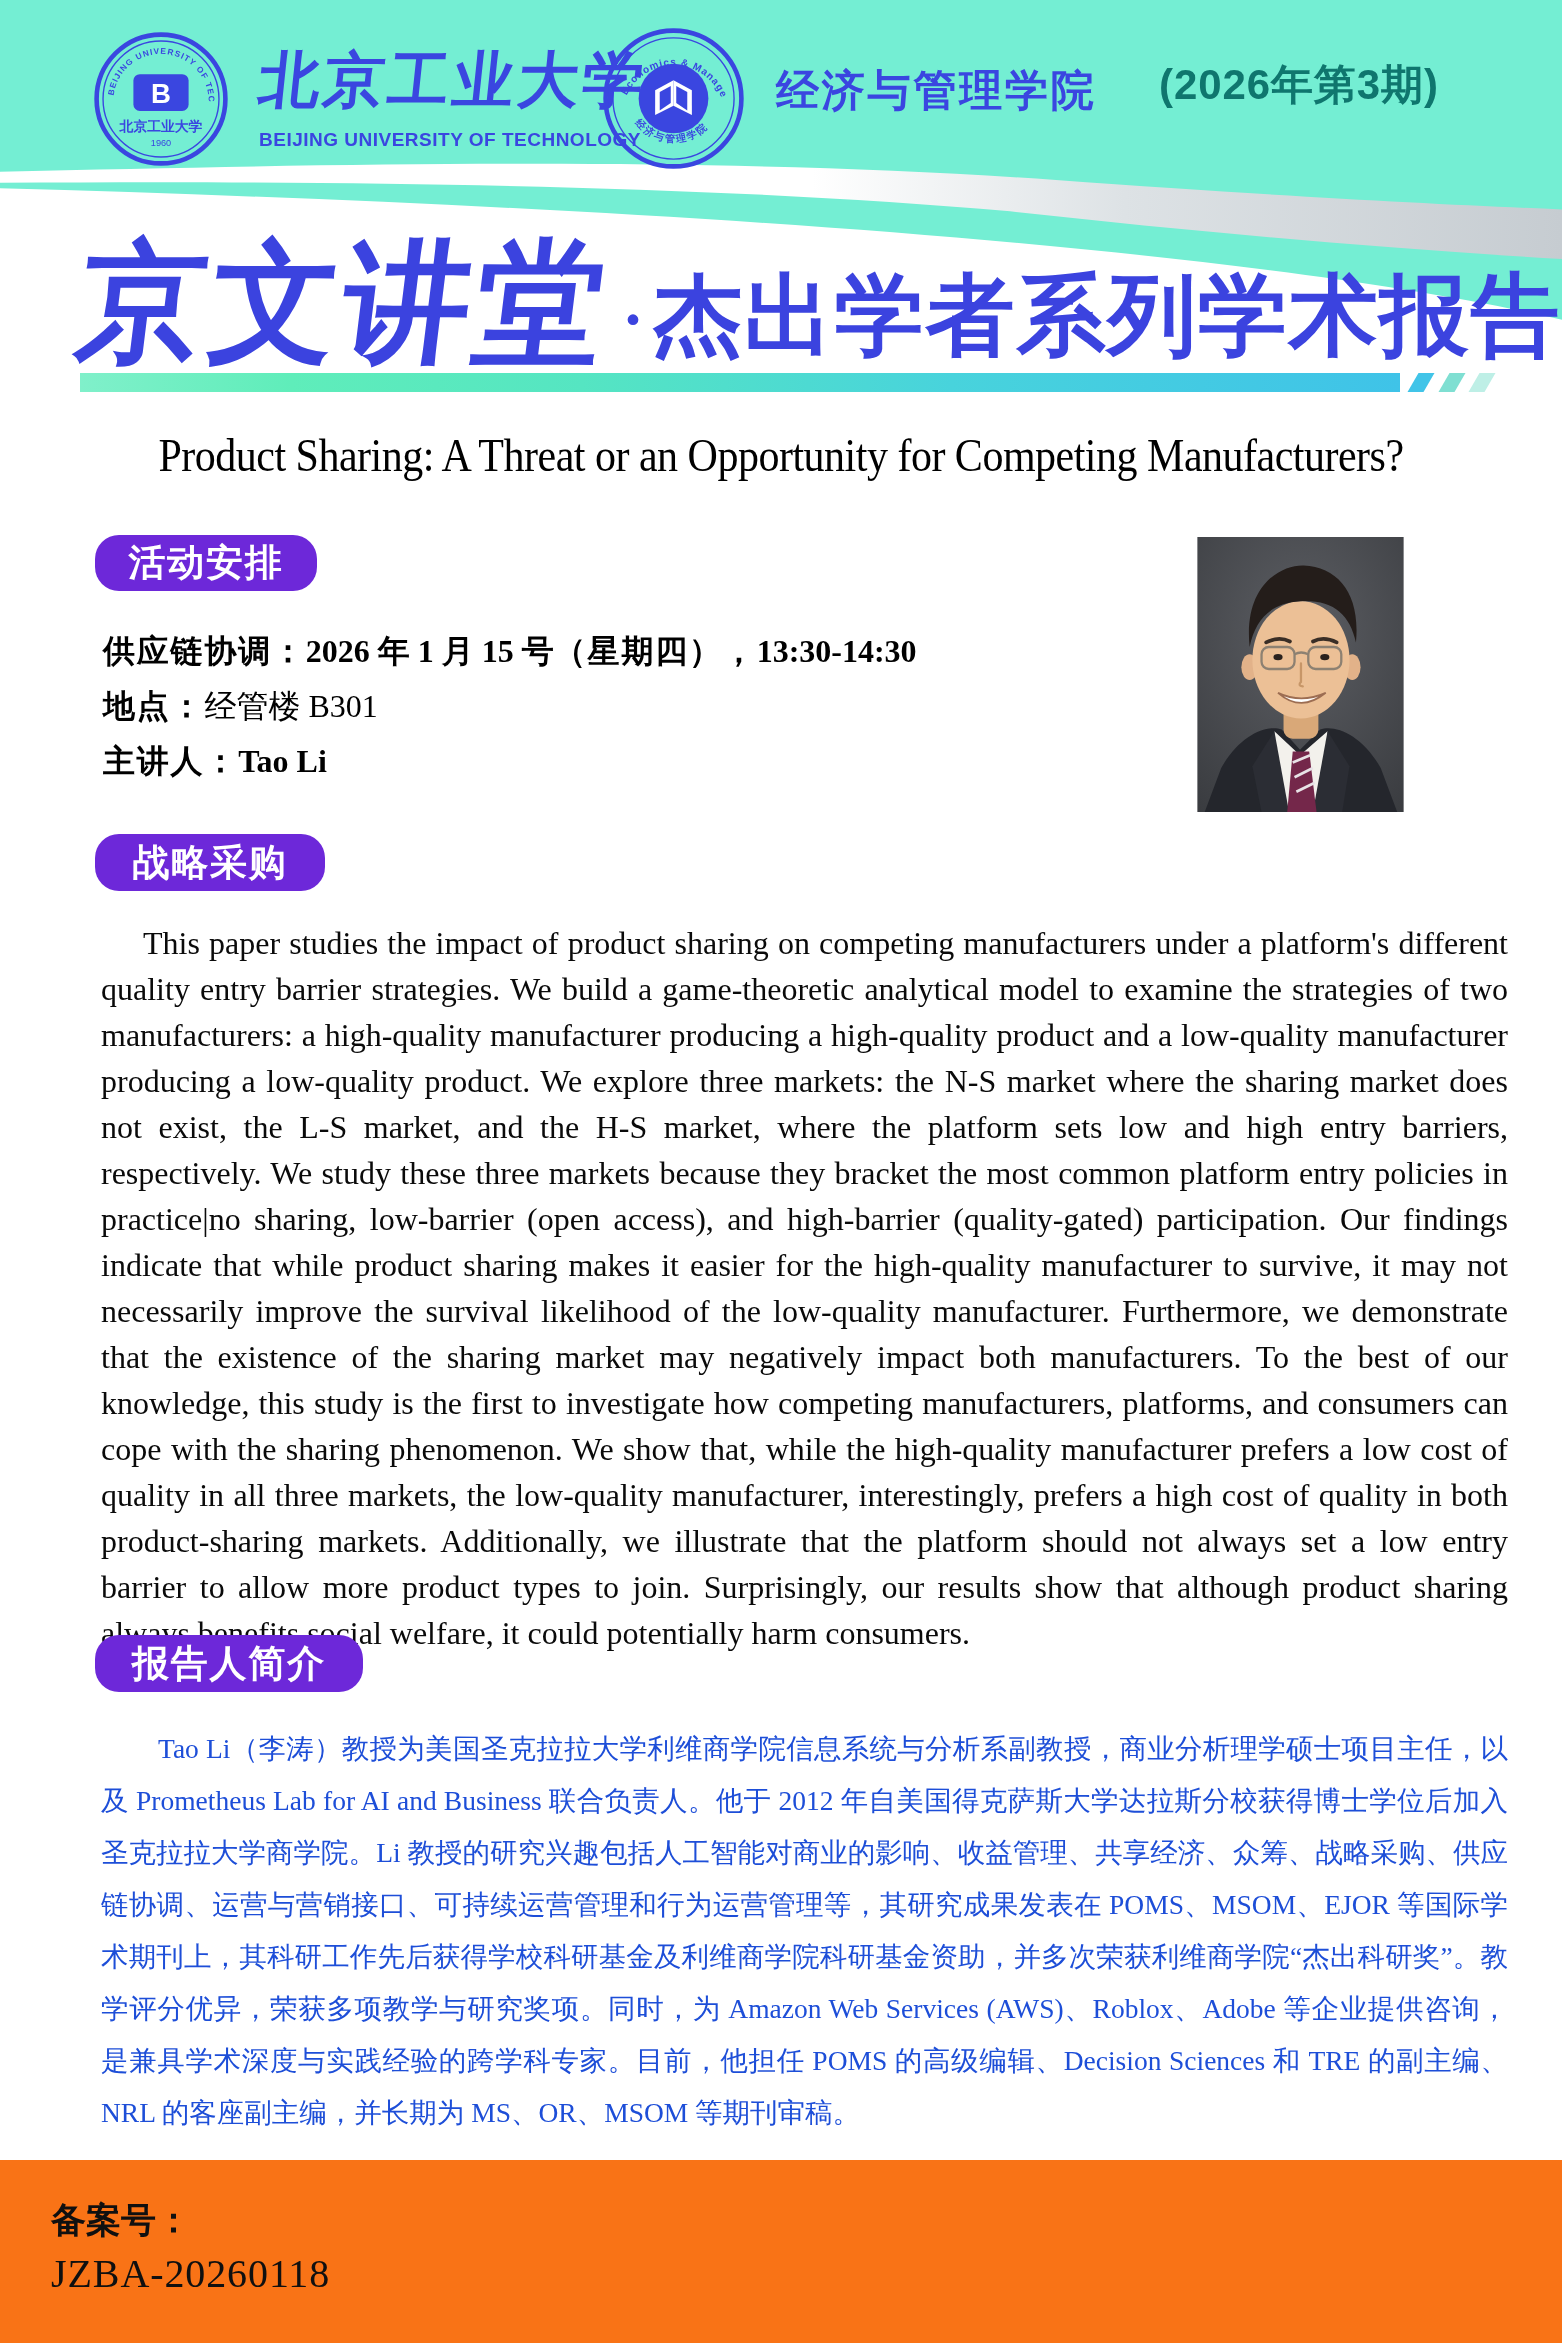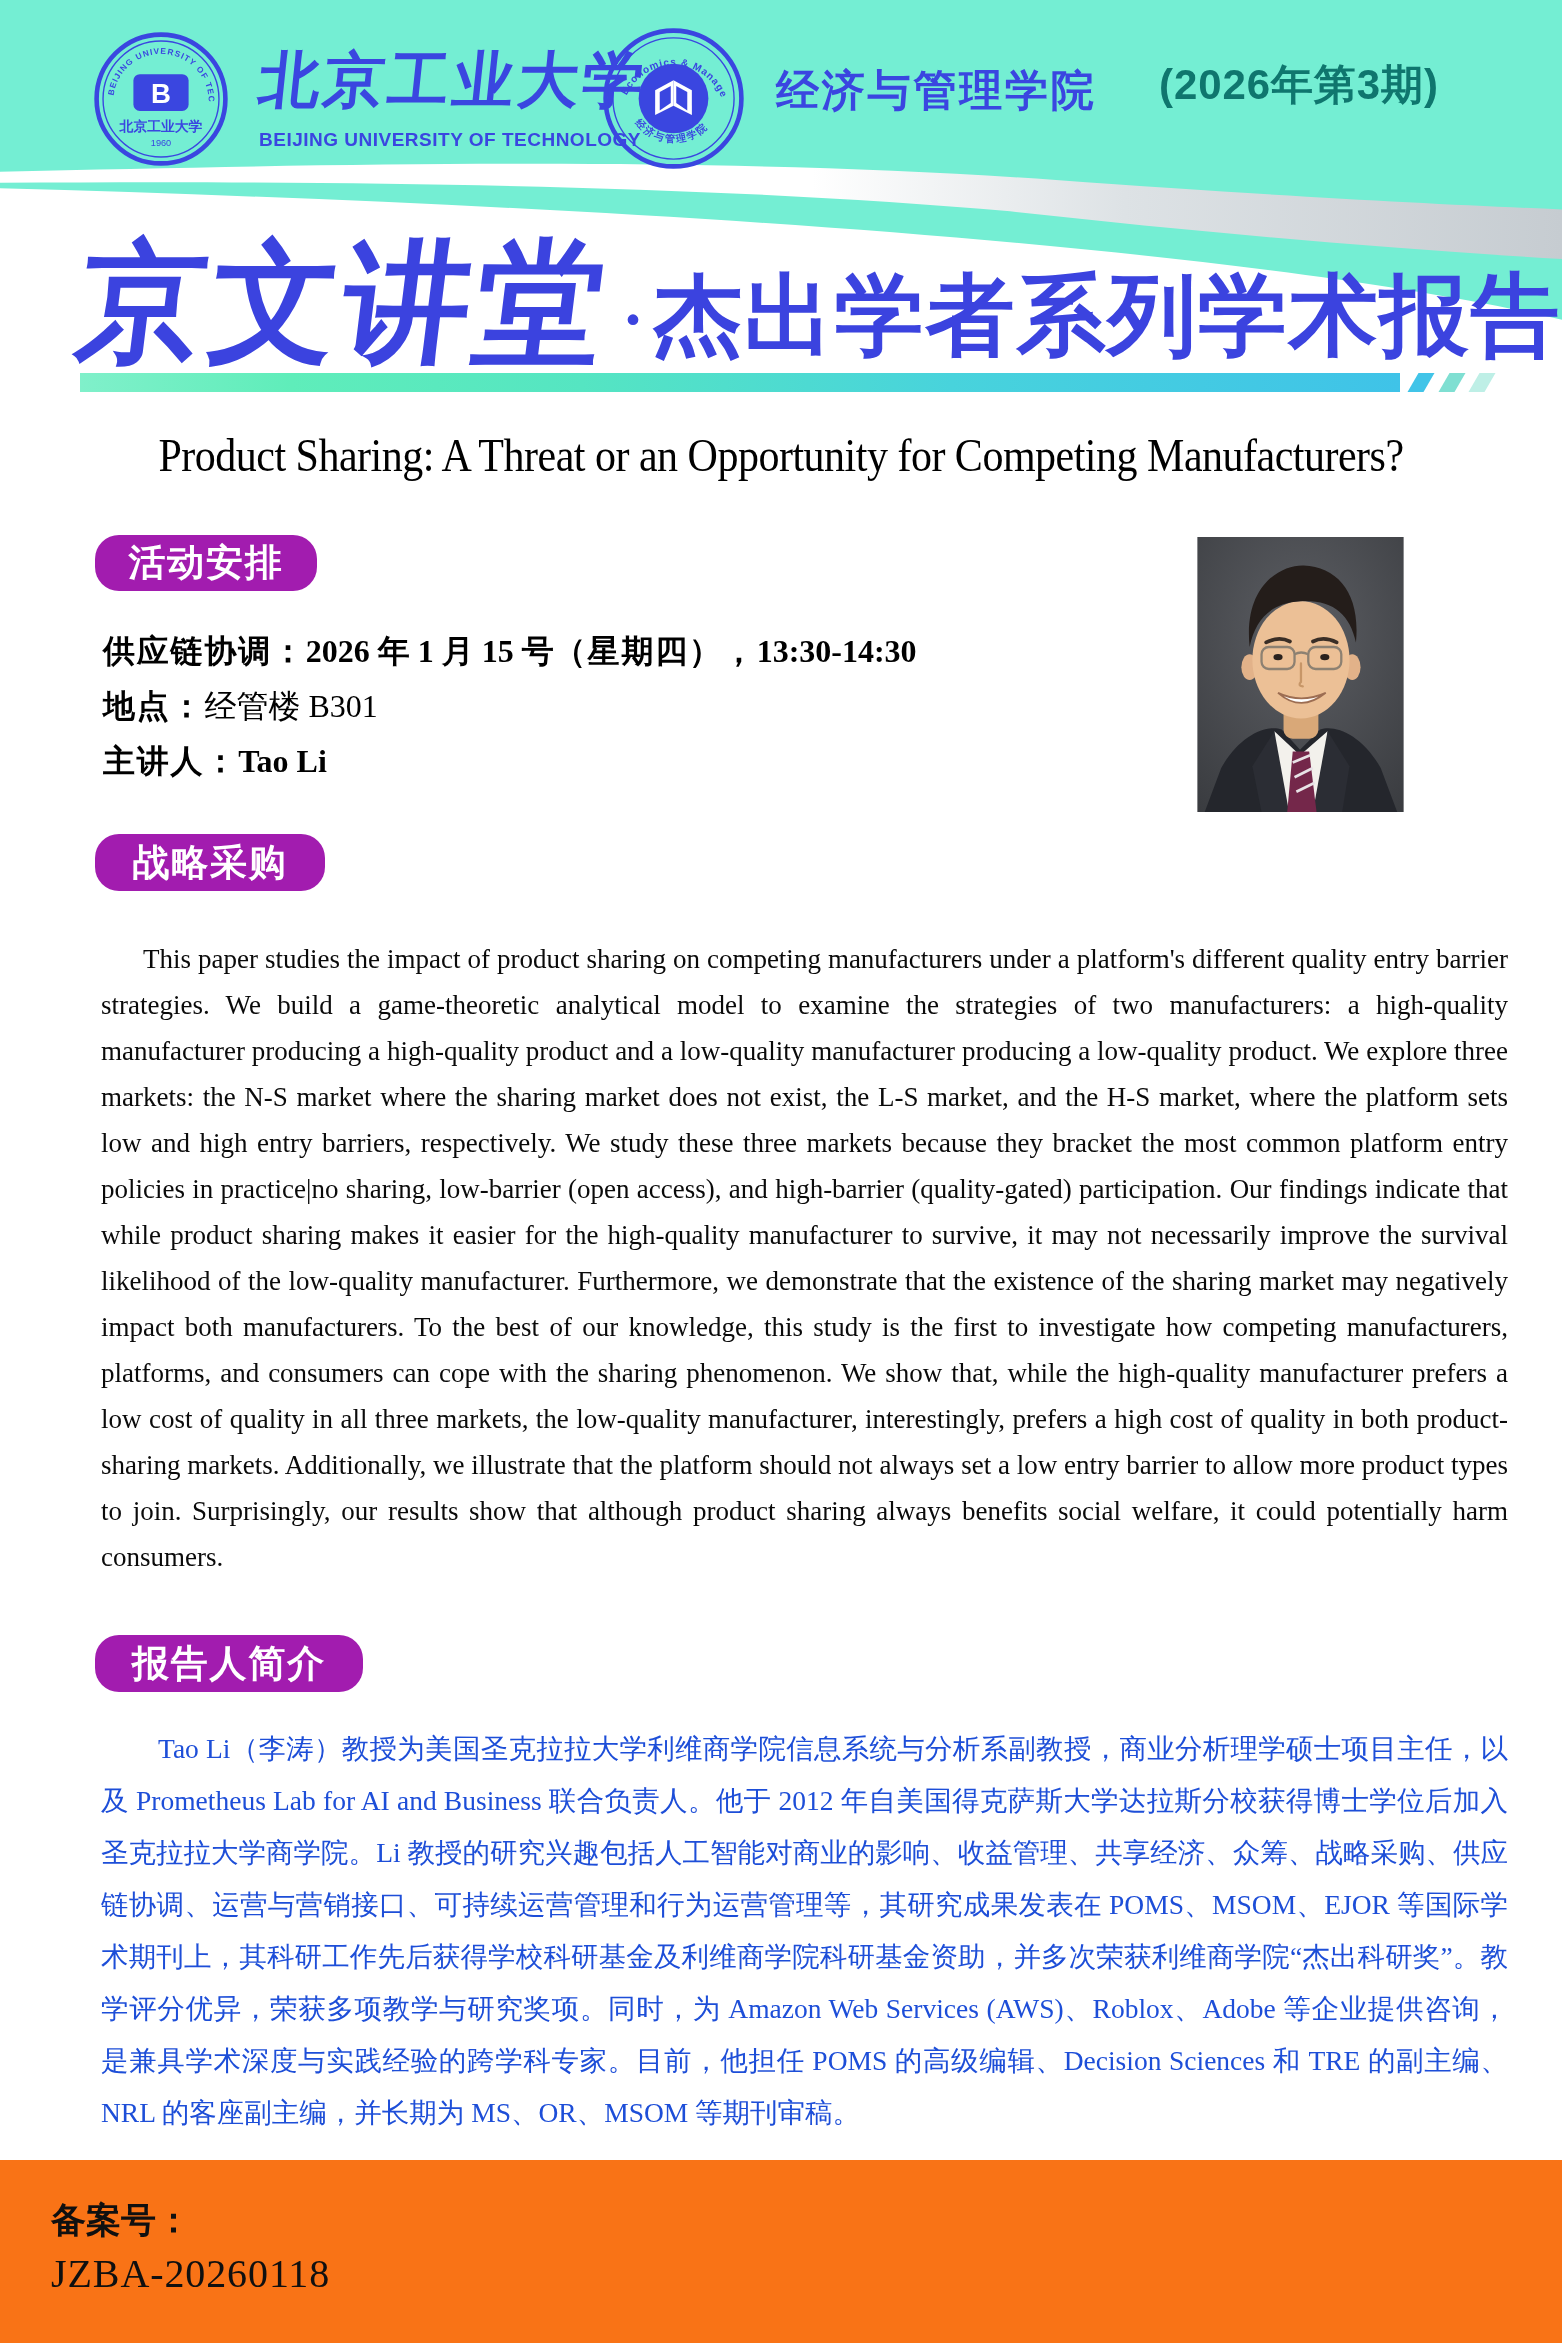--- a/index.html
+++ b/index.html
@@ -39,41 +39,41 @@
   .stripe1{left:1413px;background:#41C4E8;}
   .stripe2{left:1444px;background:#7FDFD2;}
   .stripe3{left:1474px;background:#BEEFE6;}
 
   
   .lecture-title{position:absolute;left:0;top:432px;width:1562px;text-align:center;
       font-family:"Liberation Serif",serif;font-size:42px;letter-spacing:-0.5px;
       color:#000;transform:scaleY(1.08);}
 
   
-  .pill{position:absolute;background:#a21caf;color:#fff;border-radius:24px;
+  .pill{position:absolute;background:#6d28d9;color:#fff;border-radius:24px;
       font-family:"Liberation Sans",sans-serif;font-weight:700;font-size:37px;
       display:flex;align-items:center;justify-content:center;letter-spacing:1.8px;}
   .pill-schedule{left:95px;top:535px;width:222px;height:56px;}
   .pill-abstract{left:95px;top:834px;width:230px;height:57px;}
   .pill-bio{left:95px;top:1635px;width:268px;height:57px;}
 
   
   .schedule{position:absolute;left:103px;top:624px;font-size:32px;}
   .info-row{height:55px;line-height:55px;white-space:nowrap;}
   .kai{font-family:"Liberation Serif",serif;font-weight:600;letter-spacing:1.8px;}
   .val-bold{font-family:"Liberation Serif",serif;font-weight:bold;}
   .val-reg{font-family:"Liberation Serif",serif;}
 
   
   .portrait{position:absolute;left:1197px;top:537px;width:207px;height:275px;display:block;}
 
   
   .abstract-body{position:absolute;left:101px;top:920px;width:1407px;
-      font-family:"Liberation Serif",serif;font-size:27px;line-height:46px;
-      text-align:justify;text-indent:42px;color:#0a0a0a;margin-top:16px;}
+      font-family:"Liberation Serif",serif;font-size:32px;line-height:46px;
+      text-align:justify;text-indent:42px;color:#0a0a0a;}
   .bio-body{position:absolute;left:101px;top:1723px;width:1407px;
       font-family:"Liberation Serif",serif;font-size:27.5px;line-height:52px;
       text-align:justify;text-indent:57px;color:#1d4ed8;}
 
   
   .footer{position:absolute;left:0;top:2160px;width:1562px;height:184px;background:#f97316;}
   .footer-label{position:absolute;left:51px;top:37px;font-family:"Liberation Sans",sans-serif;
       font-weight:700;font-size:35px;color:#101010;}
   .footer-number{position:absolute;left:51px;top:90px;font-family:"Liberation Serif",serif;
       font-size:40px;color:#101010;letter-spacing:0.9px;}

